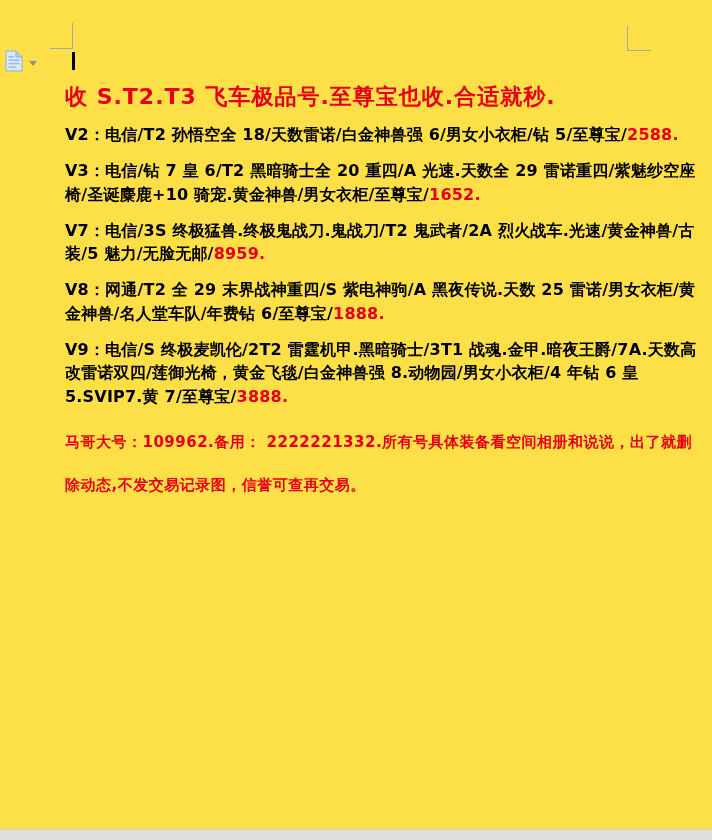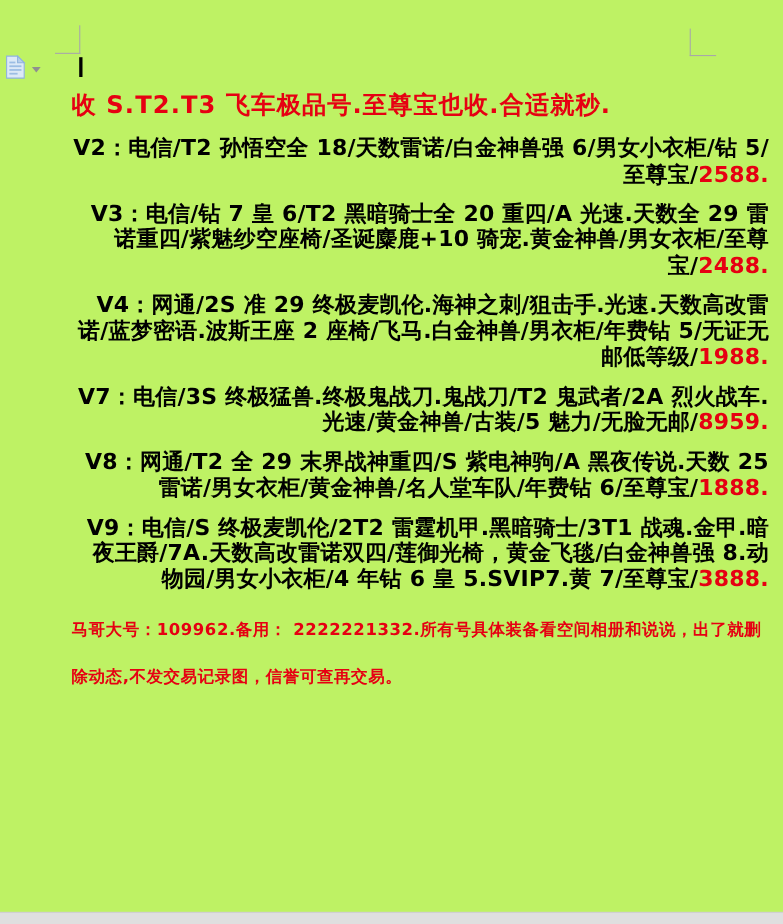--- a/index.html
+++ b/index.html
@@ -3,21 +3,21 @@
 <meta charset="utf-8">
 <style>
   * { box-sizing: border-box; }
   html, body {
     margin: 0; padding: 0;
     width: 712px; height: 840px;
     background: #ffffff;
     font-family: "DejaVu Sans", "Liberation Sans", sans-serif;
     overflow: hidden;
   }
-  .doc-view { position: relative; width: 712px; height: 840px; background: #bef264; }
+  .doc-view { position: relative; width: 712px; height: 840px; background: #fde047; }
 
   
   .floating-btn {
     position: absolute; left: 4px; top: 50px;
     display: flex; align-items: center; gap: 5px;
   }
   .dd-arrow {
     width: 0; height: 0;
     border-left: 4px solid transparent;
     border-right: 4px solid transparent;
@@ -44,23 +44,23 @@
     color: #000; font-weight: bold;
   }
   .heading {
     margin: 0 0 13px 0;
     font-size: 22px; line-height: 26px; font-weight: bold;
     color: #e60012; letter-spacing: 1px;
     white-space: nowrap;
   }
   .listing {
     margin: 0 0 12.5px 0;
-    font-size: 20px; line-height: 23.5px;
+    font-size: 16px; line-height: 23.5px;
     letter-spacing: 0.2px;
-    text-align: right;
+    text-align: left;
   }
   .price { color: #e60012; }
   .footer-note {
     margin: 0;
     font-size: 15px; line-height: 43px; font-weight: bold;
     color: #e60012; letter-spacing: 0.5px;
   }
 
   
   .bottom-strip {
@@ -87,23 +87,22 @@
 
   <div class="corner-tl"></div>
   <div class="corner-tr"></div>
   <div class="caret"></div>
 
   <div class="content">
     <h1 class="heading">收 S.T2.T3 飞车极品号.至尊宝也收.合适就秒.</h1>
 
     <p class="listing"><span>V2：电信/T2 孙悟空全 18/天数雷诺/白金神兽强 6/男女小衣柜/钻 5/至尊宝/</span><span class="price">2588.</span></p>
 
-    <p class="listing"><span>V3：电信/钻 7 皇 6/T2 黑暗骑士全 20 重四/A 光速.天数全 29 雷诺重四/紫魅纱空座椅/圣诞麋鹿+10 骑宠.黄金神兽/男女衣柜/至尊宝/</span><span class="price">2488.</span></p>
+    <p class="listing"><span>V3：电信/钻 7 皇 6/T2 黑暗骑士全 20 重四/A 光速.天数全 29 雷诺重四/紫魅纱空座椅/圣诞麋鹿+10 骑宠.黄金神兽/男女衣柜/至尊宝/</span><span class="price">1652.</span></p>
 
-    <p class="listing"><span>V4：网通/2S 准 29 终极麦凯伦.海神之刺/狙击手.光速.天数高改雷诺/蓝梦密语.波斯王座 2 座椅/飞马.白金神兽/男衣柜/年费钻 5/无证无邮低等级/</span><span class="price">1988.</span></p>
 
 
 
     <p class="listing"><span>V7：电信/3S 终极猛兽.终极鬼战刀.鬼战刀/T2 鬼武者/2A 烈火战车.光速/黄金神兽/古装/5 魅力/无脸无邮/</span><span class="price">8959.</span></p>
 
     <p class="listing"><span>V8：网通/T2 全 29 末界战神重四/S 紫电神驹/A 黑夜传说.天数 25 雷诺/男女衣柜/黄金神兽/名人堂车队/年费钻 6/至尊宝/</span><span class="price">1888.</span></p>
 
     <p class="listing"><span>V9：电信/S 终极麦凯伦/2T2 雷霆机甲.黑暗骑士/3T1 战魂.金甲.暗夜王爵/7A.天数高改雷诺双四/莲御光椅，黄金飞毯/白金神兽强 8.动物园/男女小衣柜/4 年钻 6 皇 5.SVIP7.黄 7/至尊宝/</span><span class="price">3888.</span></p>
 
 

